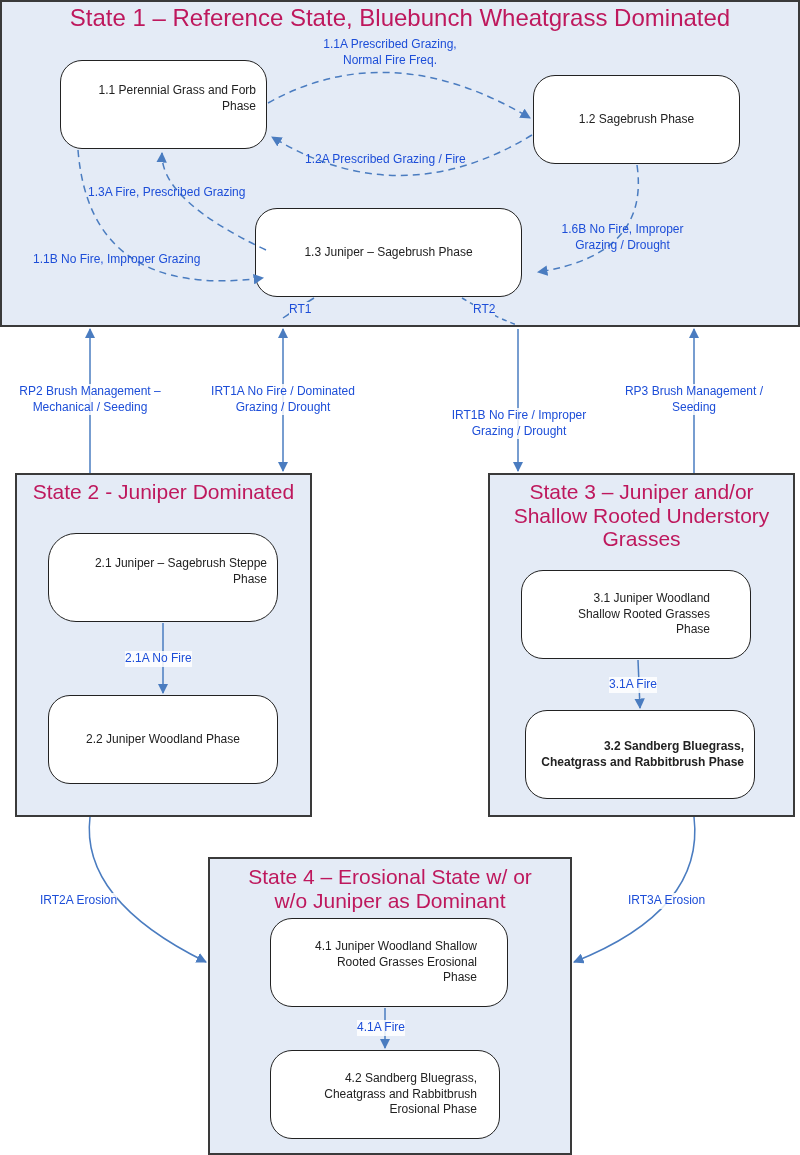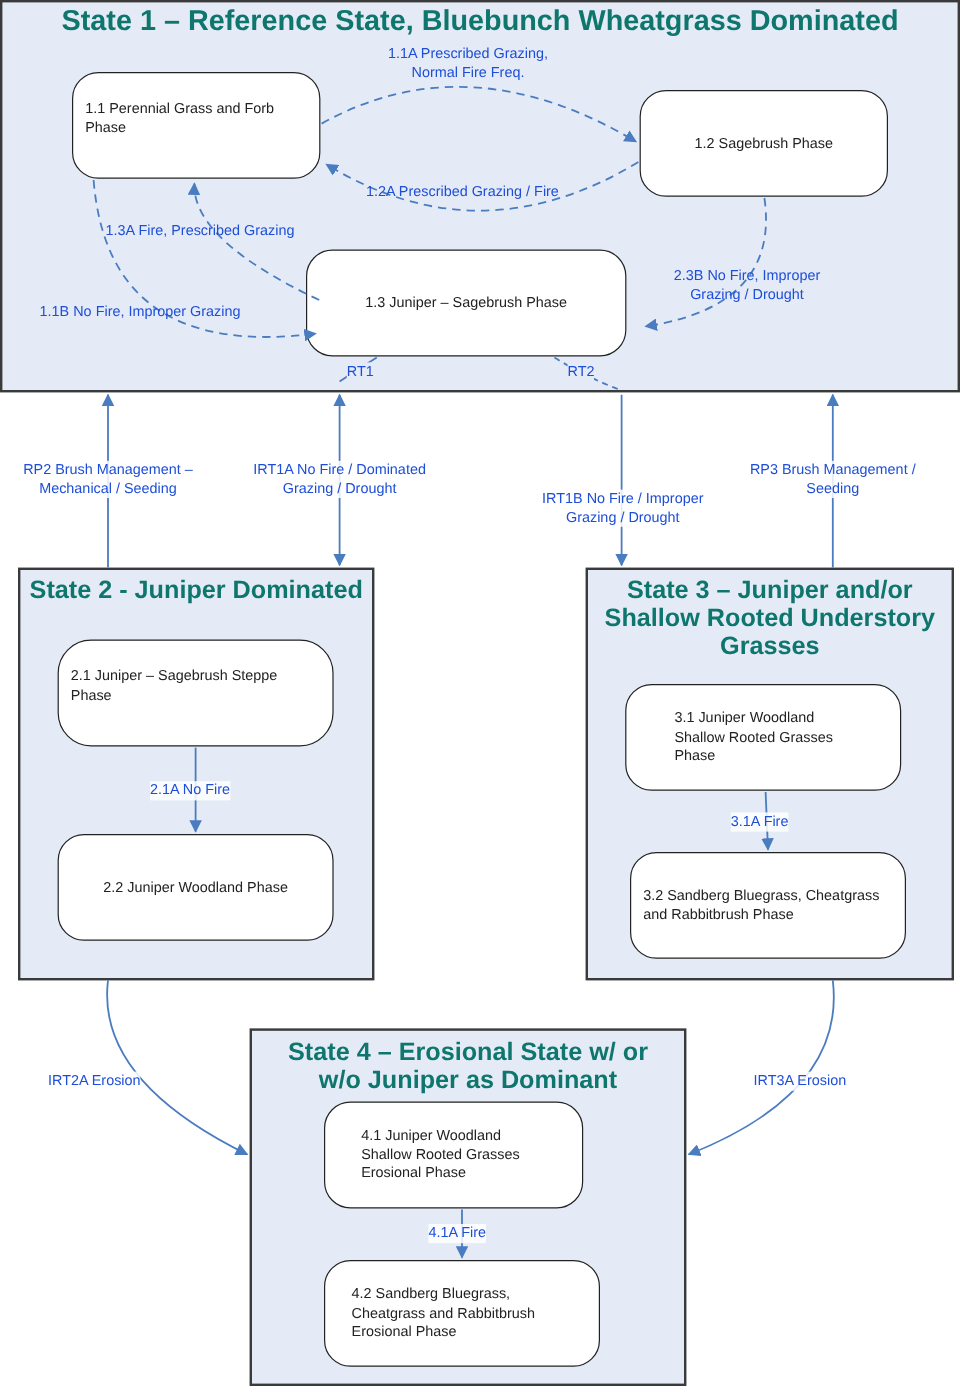--- a/index.html
+++ b/index.html
@@ -1,23 +1,23 @@
 <!DOCTYPE html>
 <html><head>
 <meta charset="utf-8">
 <style>
   html, body { margin: 0; padding: 0; background: #ffffff; }
   body { width: 800px; height: 1155px; position: relative; overflow: hidden;
          font-family: "Liberation Sans", sans-serif; color: #222; }
   .state { position: absolute; background: #e4ebf6; border: 2px solid #3a3a3a; box-sizing: border-box; }
-  .state-title { position: absolute; left: 0; right: 0; text-align: center; color: #0f766e;
-                 font-family: "Liberation Sans", sans-serif; line-height: 1.12; font-weight: bold; }
+  .state-title { position: absolute; left: 0; right: 0; text-align: center; color: #be185d;
+                 font-family: "Liberation Sans", sans-serif; line-height: 1.12; }
   .phase { position: absolute; background: #ffffff; border: 1.5px solid #222; border-radius: 22px;
            box-sizing: border-box; display: flex; align-items: center; justify-content: center;
-           text-align: left; font-size: 12px; line-height: 1.3; padding: 0 10px; }
+           text-align: right; font-size: 12px; line-height: 1.3; padding: 0 10px; }
   .lbl { position: absolute; font-size: 12px; line-height: 1.3; text-align: center; white-space: nowrap; color: #1d4ed8; }
   .lbl.bg { background: rgba(255,255,255,0.85); }
   .lbl.tbg { background: #e4ebf6; }
   svg.arrows { position: absolute; left: 0; top: 0; pointer-events: none; }
 </style>
 </head>
 <body>
 
 <div class="state" style="left:0;top:0;width:800px;height:327px;">
   <div class="state-title" style="top:3px;font-size:24px;">State 1 – Reference State, Bluebunch Wheatgrass Dominated</div>
@@ -33,23 +33,23 @@
 </div>
 
 <div class="phase" style="left:60px;top:60px;width:207px;height:89px;padding-bottom:12px;">1.1 Perennial Grass and Forb Phase</div>
 <div class="phase" style="left:533px;top:75px;width:207px;height:89px;">1.2  Sagebrush Phase</div>
 <div class="phase" style="left:255px;top:208px;width:267px;height:89px;">1.3  Juniper – Sagebrush Phase</div>
 
 <div class="phase" style="left:48px;top:533px;width:230px;height:89px;padding-bottom:12px;border-radius:28px;">2.1 Juniper – Sagebrush Steppe Phase</div>
 <div class="phase" style="left:48px;top:695px;width:230px;height:89px;">2.2 Juniper Woodland Phase</div>
 
 <div class="phase" style="left:521px;top:570px;width:230px;height:89px;padding:0 40px;">3.1 Juniper Woodland Shallow Rooted Grasses Phase</div>
-<div class="phase" style="left:525px;top:710px;width:230px;height:89px;">3.2 Sandberg Bluegrass, Cheatgrass and Rabbitbrush Phase</div>
+<div class="phase" style="left:525px;top:710px;width:230px;height:89px;font-weight:bold;">3.2 Sandberg Bluegrass, Cheatgrass and Rabbitbrush Phase</div>
 
-<div class="phase" style="left:270px;top:918px;width:216px;height:89px;padding-left:30px;padding-right:30px;">4.1 Juniper Woodland Shallow Rooted Grasses Erosional Phase</div>
+<div class="phase" style="left:270px;top:918px;width:238px;height:89px;padding-left:30px;padding-right:30px;">4.1 Juniper Woodland Shallow Rooted Grasses Erosional Phase</div>
 <div class="phase" style="left:270px;top:1050px;width:230px;height:89px;padding:0 22px;">4.2 Sandberg Bluegrass, Cheatgrass and Rabbitbrush Erosional Phase</div>
 
 <svg class="arrows" width="800" height="1155">
   <defs>
     <marker id="ah" viewBox="0 0 10 10" refX="9" refY="5" markerWidth="7" markerHeight="7" orient="auto-start-reverse">
       <path d="M0,0 L10,5 L0,10 z" fill="#4a7cc0"></path>
     </marker>
   </defs>
   <g fill="none" stroke="#4a7cc0" stroke-width="1.5">
 
@@ -72,21 +72,21 @@
 
     <path d="M90,817 Q80,900 206,962" marker-end="url(#ah)"></path>
     <path d="M694,817 Q705,910 574,962" marker-end="url(#ah)"></path>
   </g>
 </svg>
 
 <div class="lbl" style="left:310px;top:37px;width:160px;white-space:normal;">1.1A  Prescribed Grazing, Normal Fire Freq.</div>
 <div class="lbl" style="left:305px;top:152px;text-align:right;">1.2A  Prescribed Grazing / Fire</div>
 <div class="lbl" style="left:88px;top:185px;">1.3A  Fire, Prescribed Grazing</div>
 <div class="lbl" style="left:33px;top:252px;">1.1B No Fire, Improper Grazing</div>
-<div class="lbl" style="left:540px;top:222px;width:165px;white-space:normal;">2.3B  No Fire, Improper Grazing / Drought</div>
+<div class="lbl" style="left:540px;top:222px;width:165px;white-space:normal;">1.6B  No Fire, Improper Grazing / Drought</div>
 <div class="lbl tbg" style="left:289px;top:302px;">RT1</div>
 <div class="lbl tbg" style="left:473px;top:302px;">RT2</div>
 
 <div class="lbl bg" style="left:5px;top:384px;width:170px;white-space:normal;">RP2  Brush Management – Mechanical / Seeding</div>
 <div class="lbl bg" style="left:200px;top:384px;width:166px;white-space:normal;">IRT1A  No Fire / Dominated Grazing / Drought</div>
 <div class="lbl bg" style="left:436px;top:384px;width:166px;white-space:normal;margin-top:24px;">IRT1B No Fire / Improper Grazing / Drought</div>
 <div class="lbl bg" style="left:606px;top:384px;width:176px;white-space:normal;">RP3  Brush Management / Seeding</div>
 
 <div class="lbl bg" style="left:125px;top:651px;">2.1A No Fire</div>
 <div class="lbl bg" style="left:609px;top:677px;">3.1A Fire</div>

